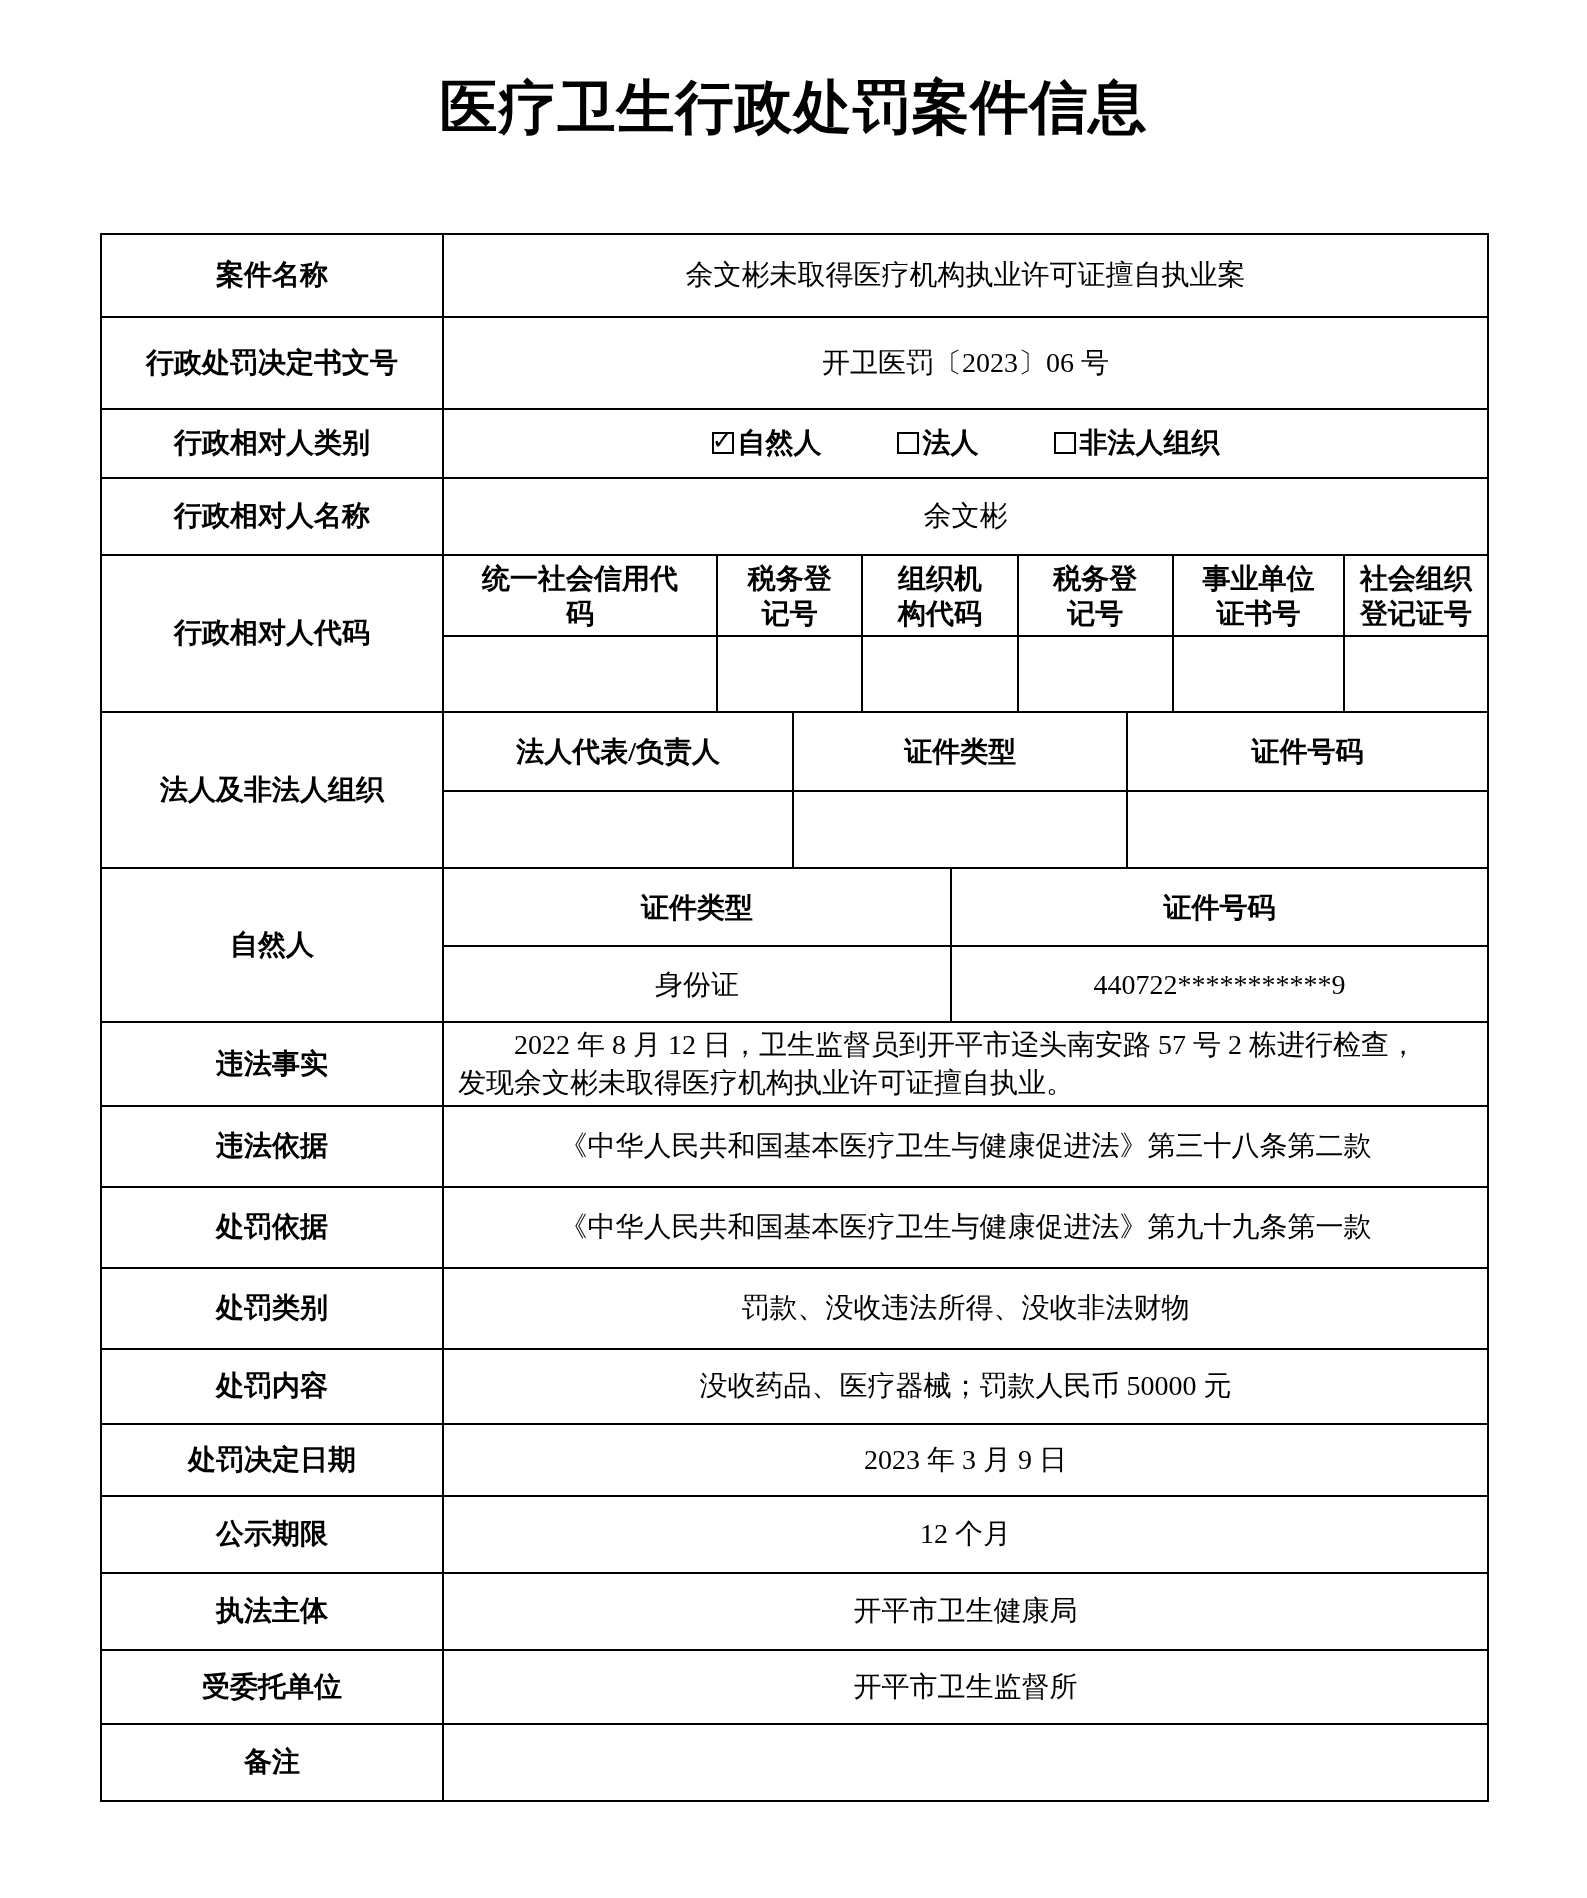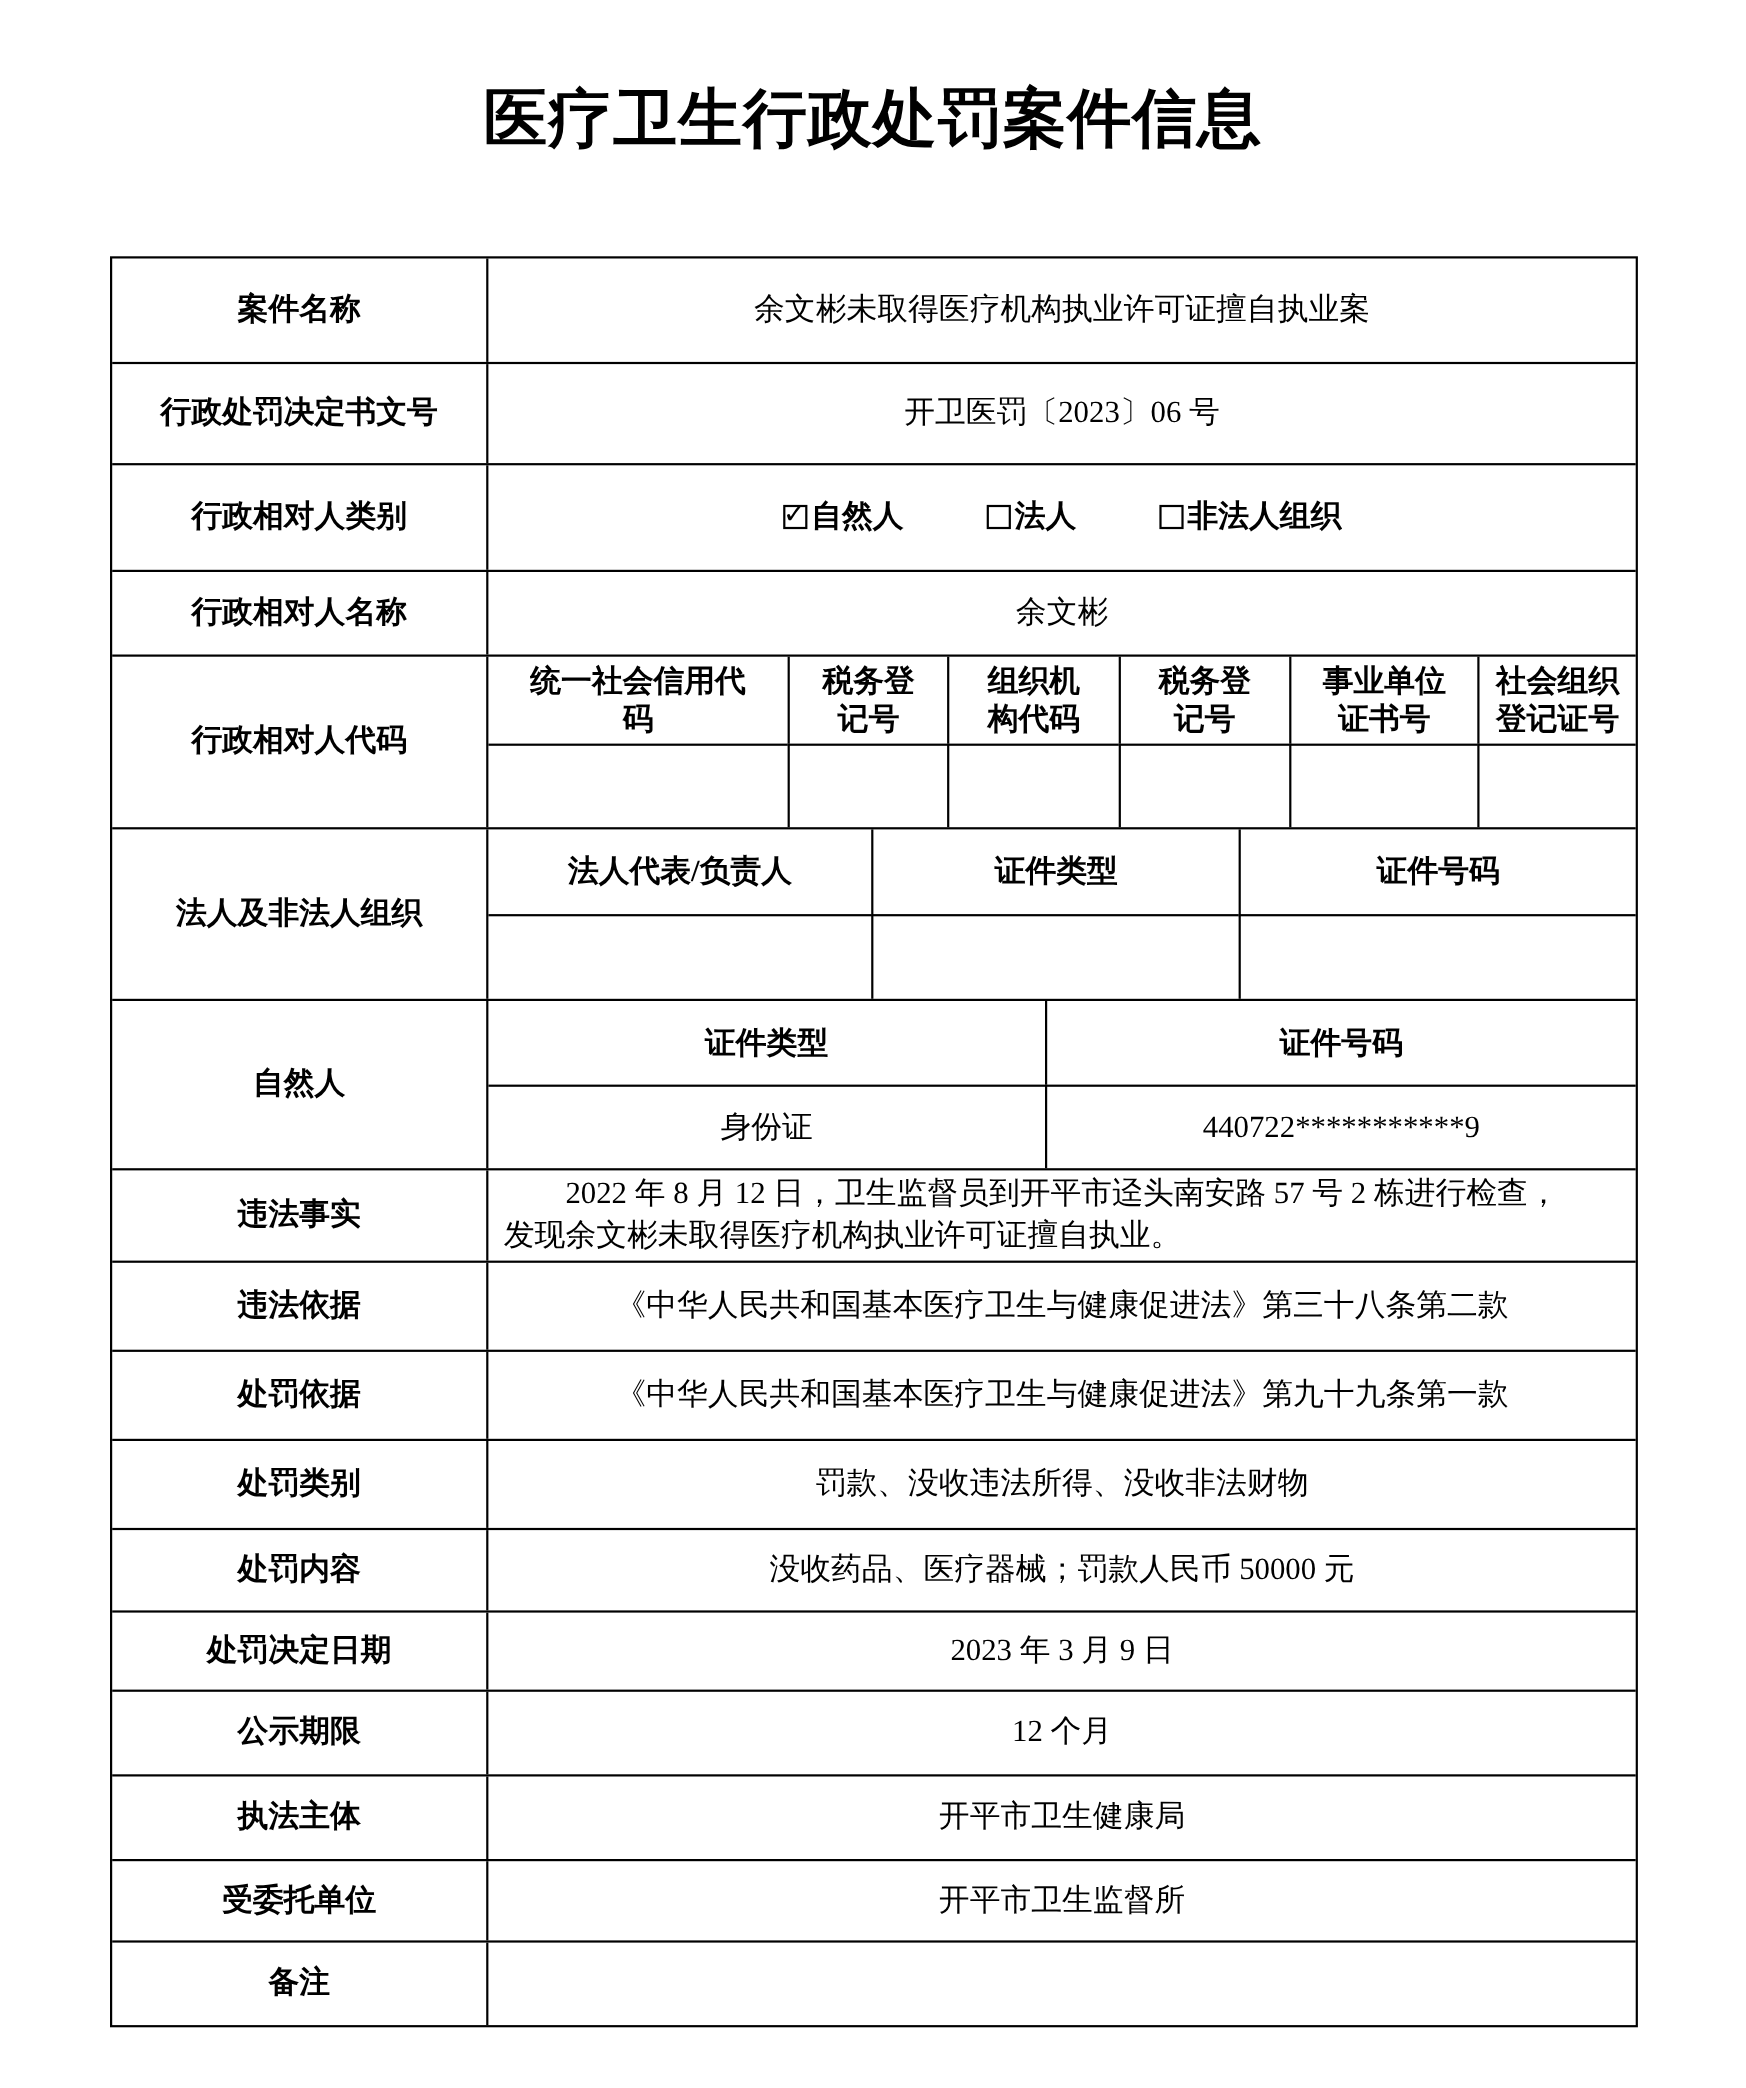--- a/index.html
+++ b/index.html
@@ -60,31 +60,31 @@
 </style>
 </head>
 <body>
 
 <div class="page">
 
   <div class="doc-title">医疗卫生行政处罚案件信息</div>
 
   <div class="tbl">
 
-    <div class="row" style="height:94px">
+    <div class="row" style="height:81px">
       <div class="lbl">案件名称</div>
       <div class="val">余文彬未取得医疗机构执业许可证擅自执业案</div>
     </div>
 
     <div class="row" style="height:92px">
       <div class="lbl">行政处罚决定书文号</div>
       <div class="val">开卫医罚〔2023〕06 号</div>
     </div>
 
-    <div class="row" style="height:97px">
+    <div class="row" style="height:69px">
       <div class="lbl">行政相对人类别</div>
       <div class="val">
         <div class="chk-group">
           <span class="chk-item">
             <span class="box">
                 <span class="tick">✓</span>
               </span>
             <span>自然人</span>
           </span>
           <span class="chk-item">

